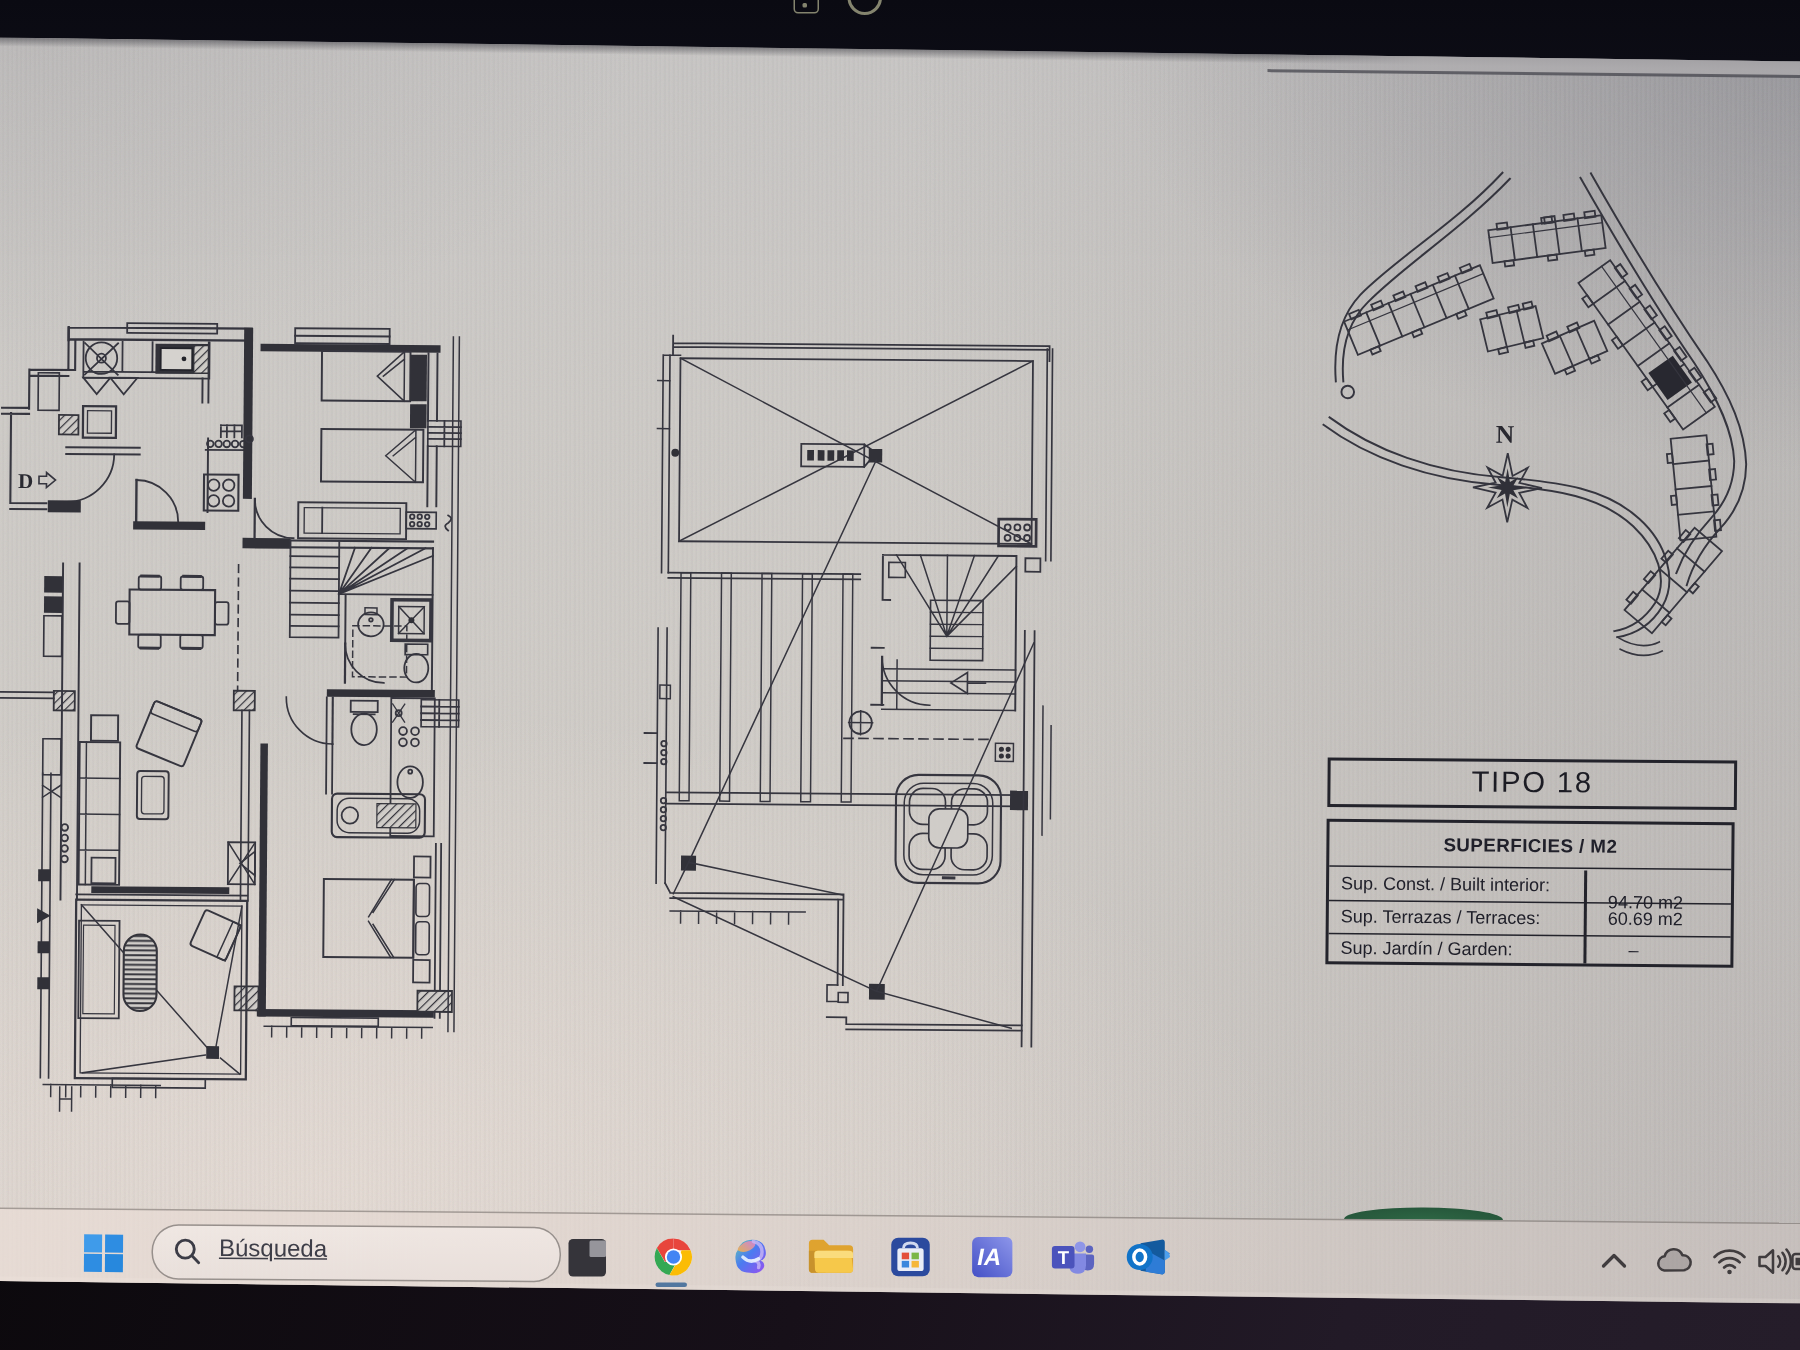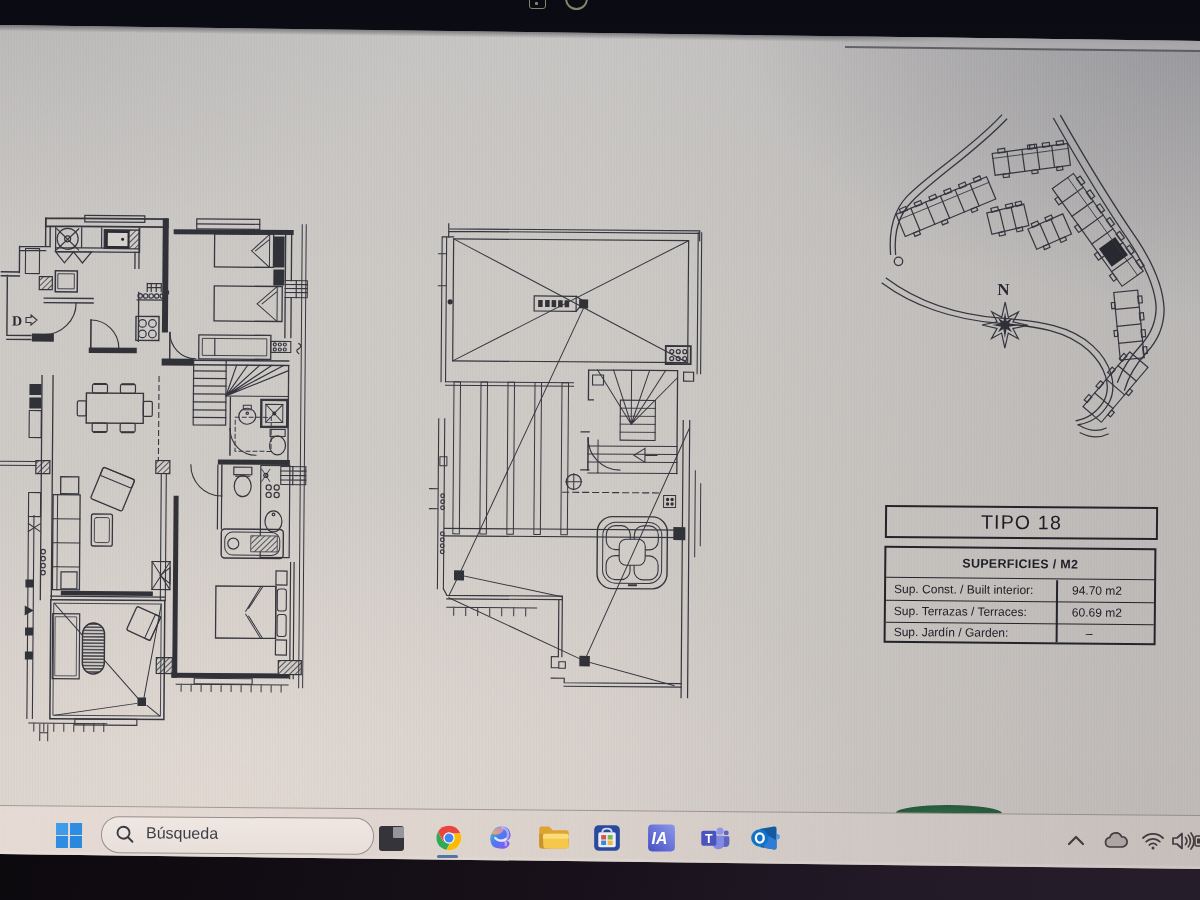--- a/index.html
+++ b/index.html
@@ -644,21 +644,21 @@
     </svg>
 
     <div class="abs" style="left:885px;top:506px;width:269px;height:29px;border:2.4px solid #23232b;transform:rotate(0.45deg);color:#1c1c24;display:flex;align-items:center;justify-content:center;font-size:19.5px;letter-spacing:1.2px;font-weight:400;">TIPO&nbsp;18</div>
 
     <div class="abs" style="left:884px;top:547px;width:268px;height:93px;border:2.2px solid #23232b;transform:rotate(0.5deg);color:#20202a;font-size:12px;">
 
       <div class="abs" style="left:0;top:0;width:100%;height:29px;border-bottom:1.6px solid #23232b;display:flex;align-items:center;justify-content:center;font-weight:bold;font-size:12.5px;letter-spacing:0.3px;">SUPERFICIES / M2</div>
 
       <div class="abs" style="left:0;top:30.6px;width:100%;height:21px;border-bottom:1.4px solid #23232b;">
         <span class="abs" style="left:8px;top:3px;">Sup. Const. / Built interior:</span>
-        <span class="abs" style="left:186px;top:3px;">94.70 m2</span>
+        <span class="abs" style="left:186px;top:14px;">94.70 m2</span>
       </div>
 
       <div class="abs" style="left:0;top:53px;width:100%;height:21px;border-bottom:1.4px solid #23232b;">
         <span class="abs" style="left:8px;top:3px;">Sup. Terrazas / Terraces:</span>
         <span class="abs" style="left:186px;top:3px;">60.69 m2</span>
       </div>
 
       <div class="abs" style="left:0;top:75.4px;width:100%;height:18px;">
         <span class="abs" style="left:8px;top:2px;">Sup. Jardín / Garden:</span>
         <span class="abs" style="left:200px;top:2px;">–</span>
@@ -679,21 +679,21 @@
       <div class="abs" style="left:14px;top:13.4px;width:12.4px;height:11.8px;background:#2788dd;"></div>
     </div>
 
     <div class="abs" style="left:101px;top:817px;width:271px;height:35px;border-radius:18px;border:1px solid rgba(130,124,120,0.8);background:linear-gradient(180deg,rgba(241,233,229,0.85),rgba(233,224,220,0.85));transform:rotate(0.4deg);">
 
       <svg width="22" height="22" style="position:absolute;left:12px;top:6px;" viewBox="0 0 22 22">
         <circle cx="9.5" cy="9.5" r="6" fill="none" stroke="#3c3c46" stroke-width="1.9"></circle>
         <line x1="14" y1="14" x2="18.5" y2="18.5" stroke="#3c3c46" stroke-width="1.9" stroke-linecap="round"></line>
       </svg>
 
-      <span class="abs" style="left:44px;top:7px;font-size:16px;color:#3e3e48;">Búsqueda</span>
+      <span class="abs" style="left:44px;top:7px;font-size:16px;color:#3e3e48;text-decoration:underline;">Búsqueda</span>
     </div>
 
     <div class="abs" style="left:379px;top:826px;width:25px;height:25px;background:#35343a;border-radius:3px;"></div>
     <div class="abs" style="left:392.5px;top:826.5px;width:11px;height:11px;background:#96959b;border-radius:1px;"></div>
 
     <svg class="abs" width="28" height="28" style="left:435px;top:823.5px;" viewBox="0 0 25 25">
       <circle cx="12.5" cy="12.5" r="11" fill="#f4f4f4"></circle>
       <path d="M12.5,1.5 A11 11 0 0 1 22.7,8.5 L12.5,8.5 Z" fill="#e8453c"></path>
       <path d="M12.5,1.5 A11 11 0 0 0 2.6,7.2 L7.6,15.6 L12.5,8.5 Z" fill="#e8453c"></path>
       <path d="M2.6,7.2 A11 11 0 0 0 10.1,23.2 L14.6,15.0 L7.3,15.5 Z" fill="#34a853"></path>

